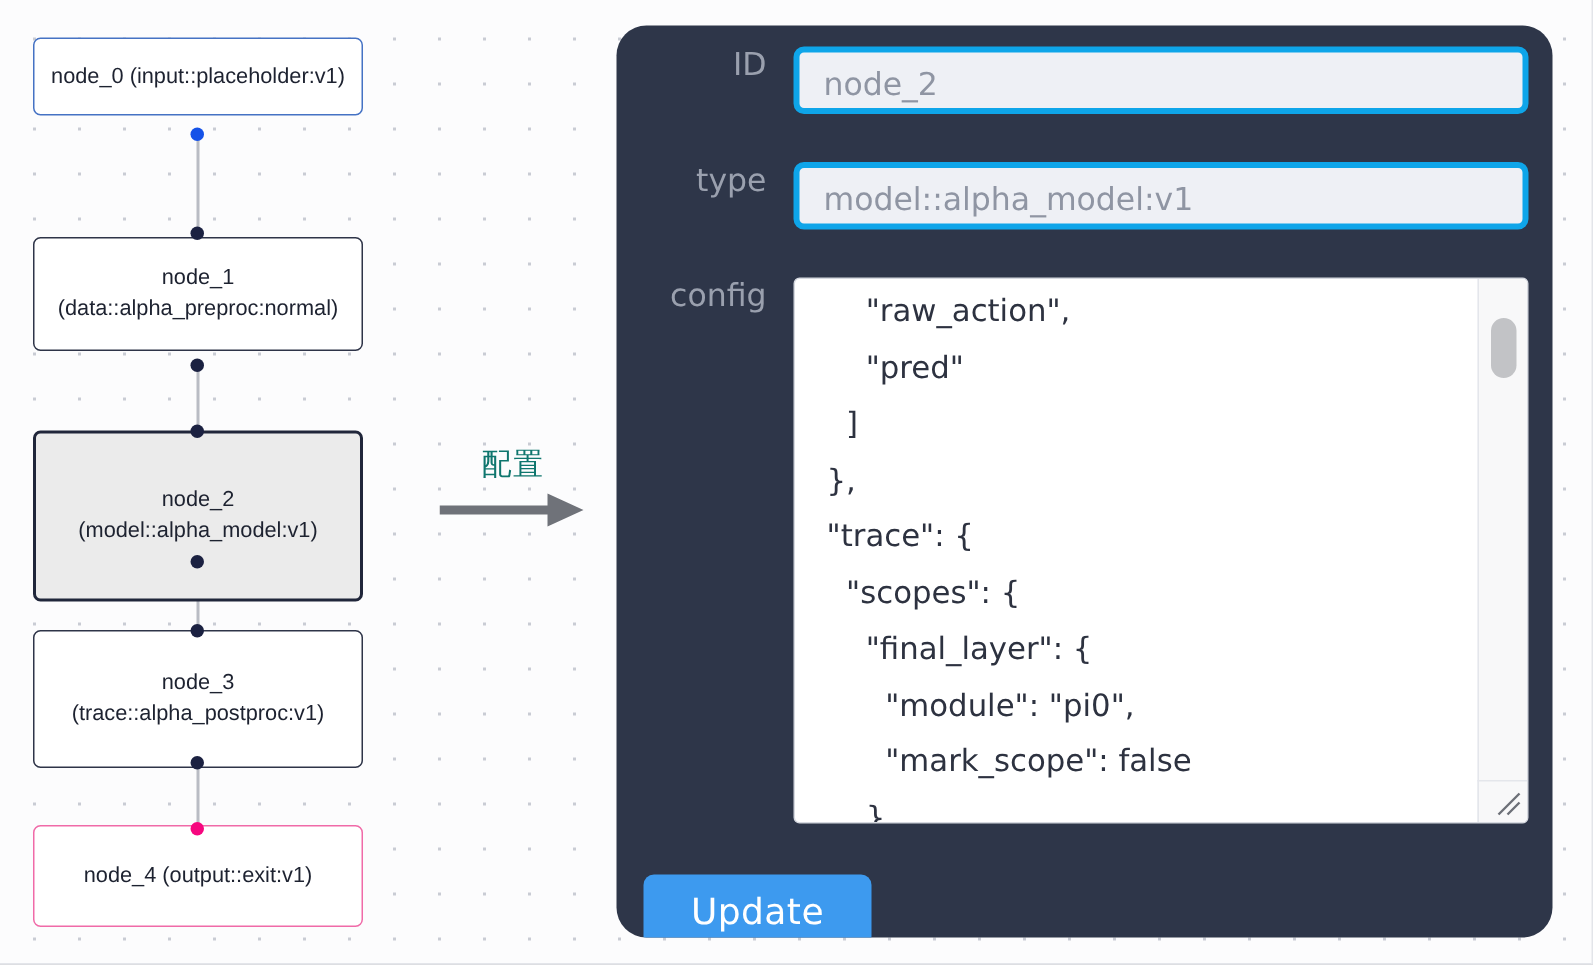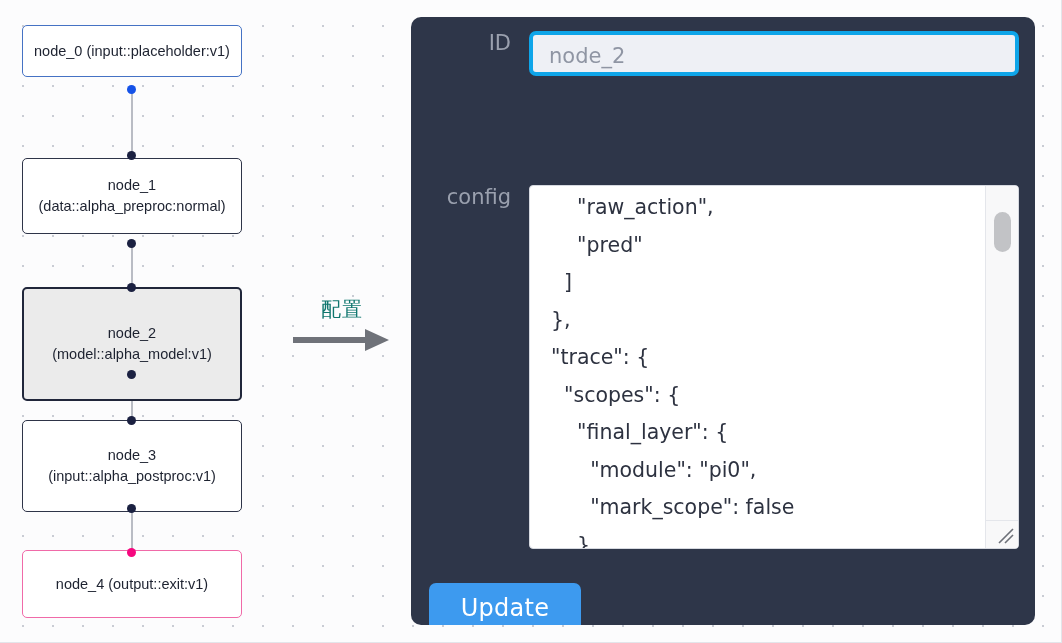--- a/index.html
+++ b/index.html
@@ -109,21 +109,21 @@
   }
 
   
   #config-panel {
     position: absolute;
     left: 411px;
     top: 17px;
     width: 624px;
     height: 608px;
     background: #2e3649;
-    border-radius: 10px;
+    border-radius: 20px;
     z-index: 5;
     overflow: hidden;
   }
   .form-row {
     position: absolute;
     display: flex;
     align-items: flex-start;
   }
   .form-label {
     color: #9aa0ae;
@@ -258,21 +258,21 @@
 
     <div class="node node-selected" style="top:287px;height:114px;align-items:center;">
       <span class="node-text">node_2
 (model::alpha_model:v1)</span>
     </div>
     <div class="port" style="top:283px;"></div>
     <div class="port" style="top:370px;"></div>
 
     <div class="node" style="top:420px;height:92px;">
       <span class="node-text">node_3
-(input::alpha_postproc:v1)</span>
+(trace::alpha_postproc:v1)</span>
     </div>
     <div class="port" style="top:416px;"></div>
     <div class="port" style="top:504px;"></div>
 
     <div class="node node-output" style="top:550px;height:68px;">
       <span class="node-text">node_4
 (output::exit:v1)</span>
     </div>
     <div class="port port-pink" style="top:548px;"></div>
   </div>
@@ -284,20 +284,24 @@
     </svg>
   </div>
 
   <div id="config-panel">
 
     <div class="form-row" id="row-id">
       <div class="form-label">ID</div>
       <div class="field">node_2</div>
     </div>
 
+    <div class="form-row" id="row-type">
+      <div class="form-label">type</div>
+      <div class="field">model::alpha_model:v1</div>
+    </div>
 
     <div class="form-row" id="row-config">
       <div class="form-label">config</div>
       <div class="config-box">
         <pre class="config-text">      "raw_action",
       "pred"
     ]
   },
   "trace": {
     "scopes": {

